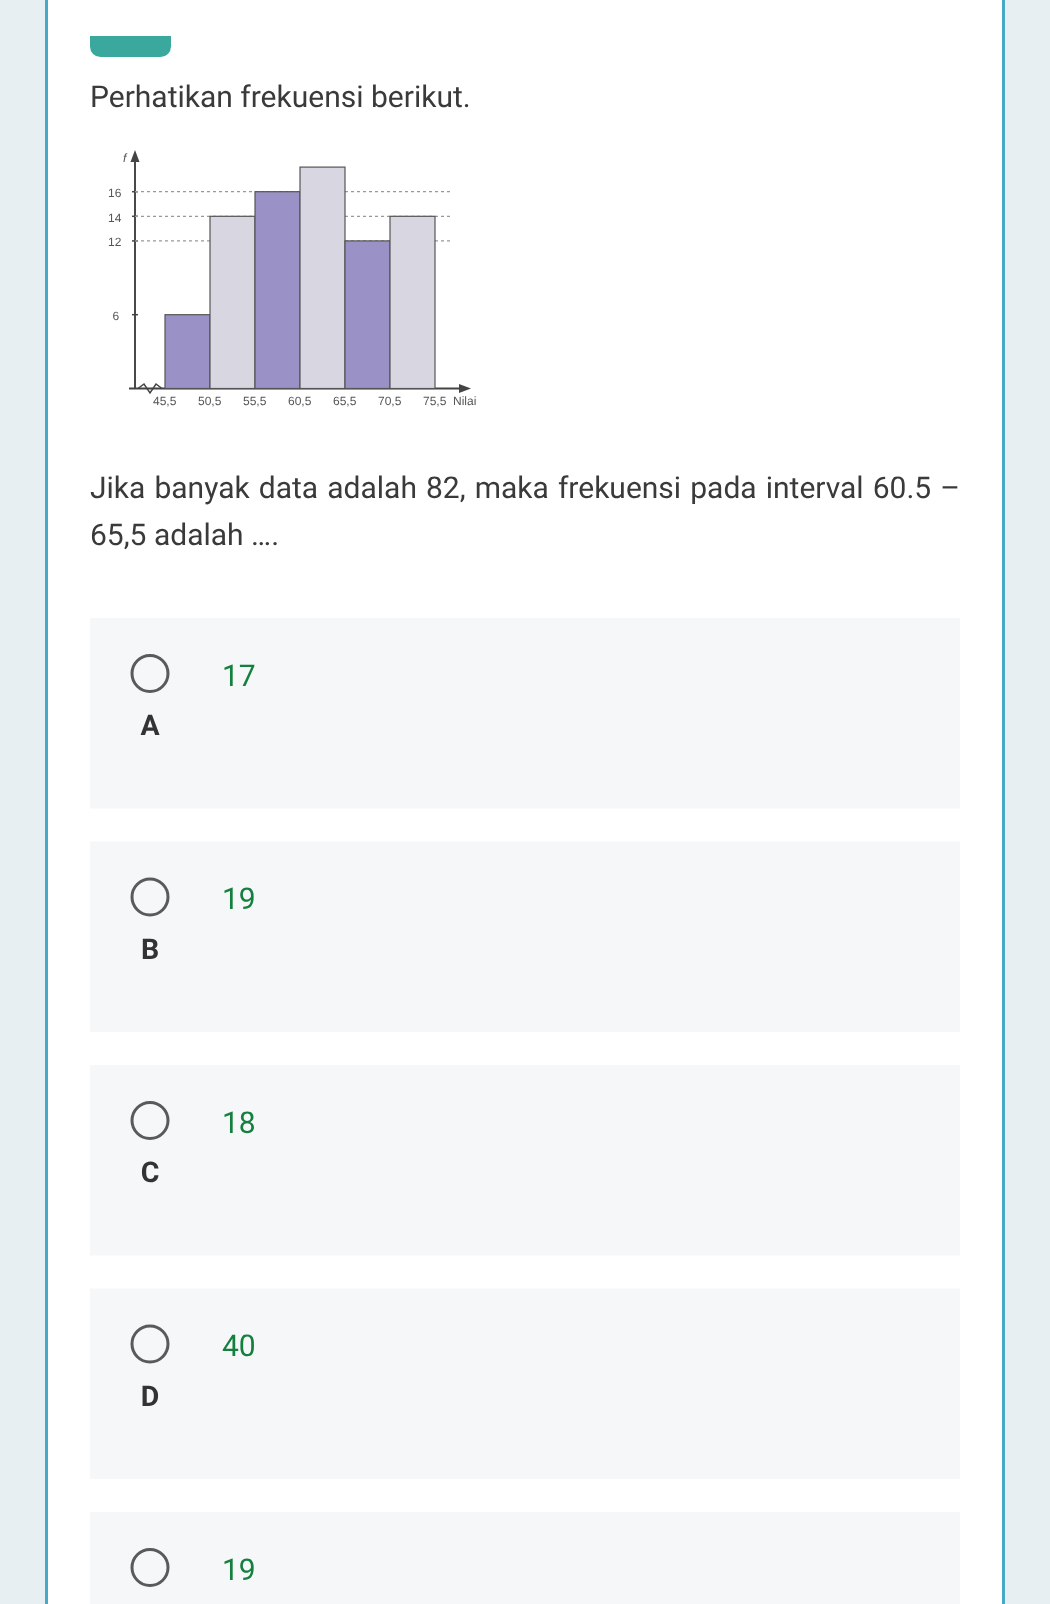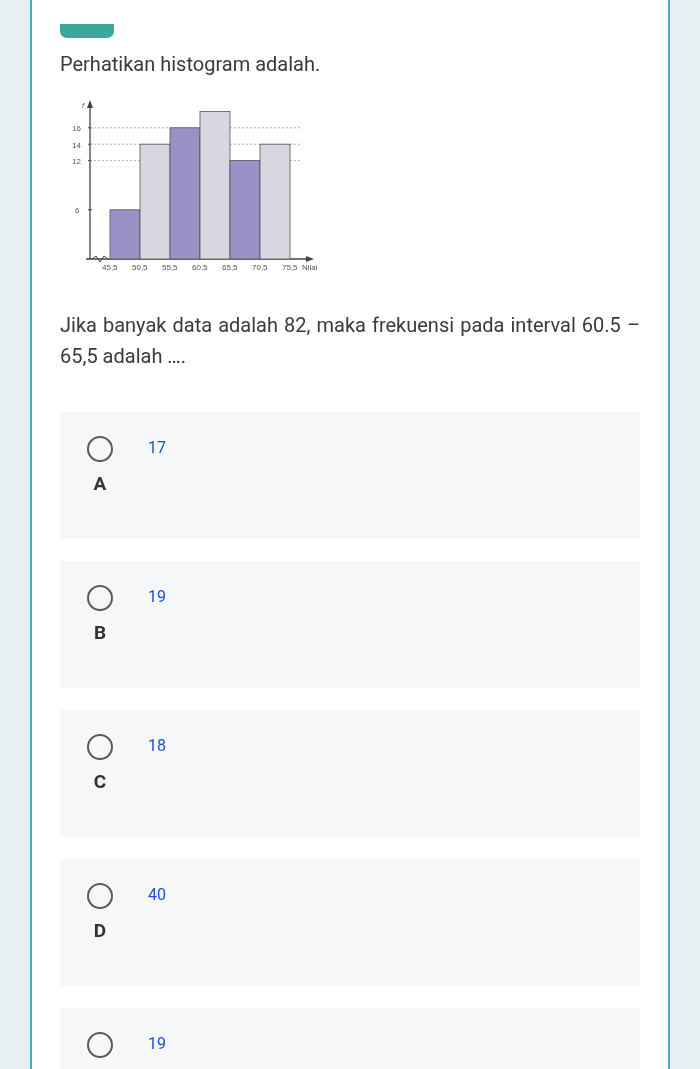--- a/index.html
+++ b/index.html
@@ -68,36 +68,36 @@
     border: 2px solid #5a5a5a;
     border-radius: 50%;
     margin-bottom: 10px;
   }
   .option-letter {
     font-size: 19px;
     font-weight: 700;
     color: #333;
   }
   .option-value {
-    font-size: 16px;
-    color: #1d4ed8;
+    font-size: 20px;
+    color: #15803d;
     padding-top: 2px;
   }
   
   .axis { font-size: 8px; fill: #555; font-family: sans-serif; }
   .axis-label { font-size: 8px; fill: #555; font-family: sans-serif; }
 </style>
 </head>
 <body>
 
 <div class="outer-container">
   <div class="content">
     <div class="pill"></div>
 
-    <div class="intro-text">Perhatikan histogram adalah.</div>
+    <div class="intro-text">Perhatikan frekuensi berikut.</div>
 
     <div class="histogram">
       <svg width="260" height="190" viewBox="0 0 260 190">
 
         <line x1="30" y1="10" x2="30" y2="165" stroke="#444" stroke-width="1.3"></line>
         <polygon points="30,6 27,14 33,14" fill="#444"></polygon>
 
         <line x1="26" y1="165" x2="250" y2="165" stroke="#444" stroke-width="1.3"></line>
         <polygon points="254,165 246,162 246,168" fill="#444"></polygon>
 

